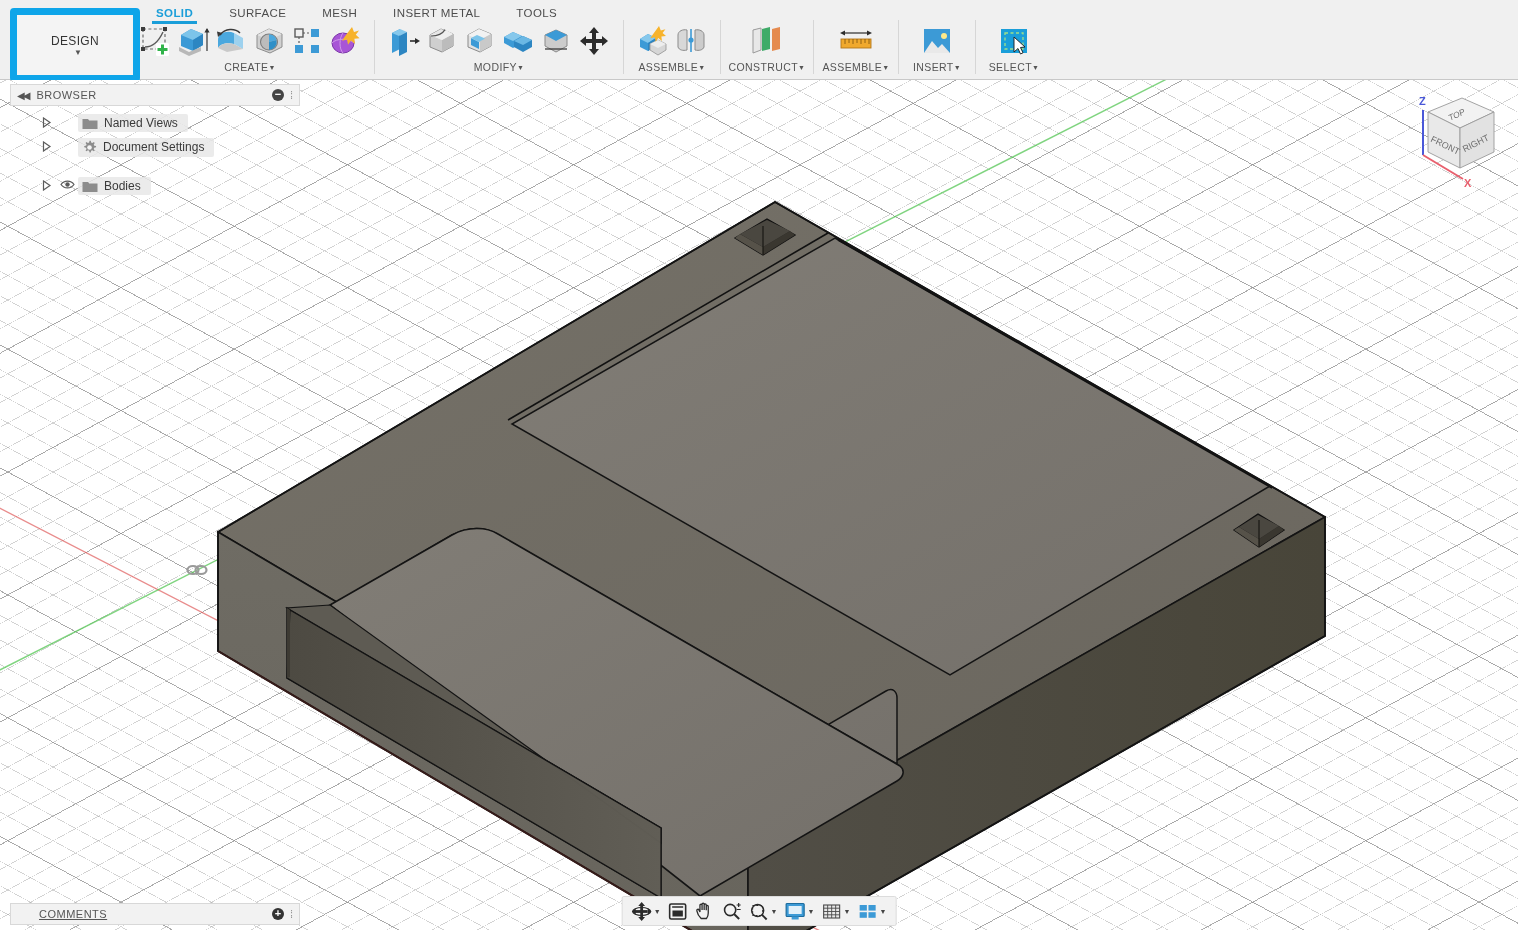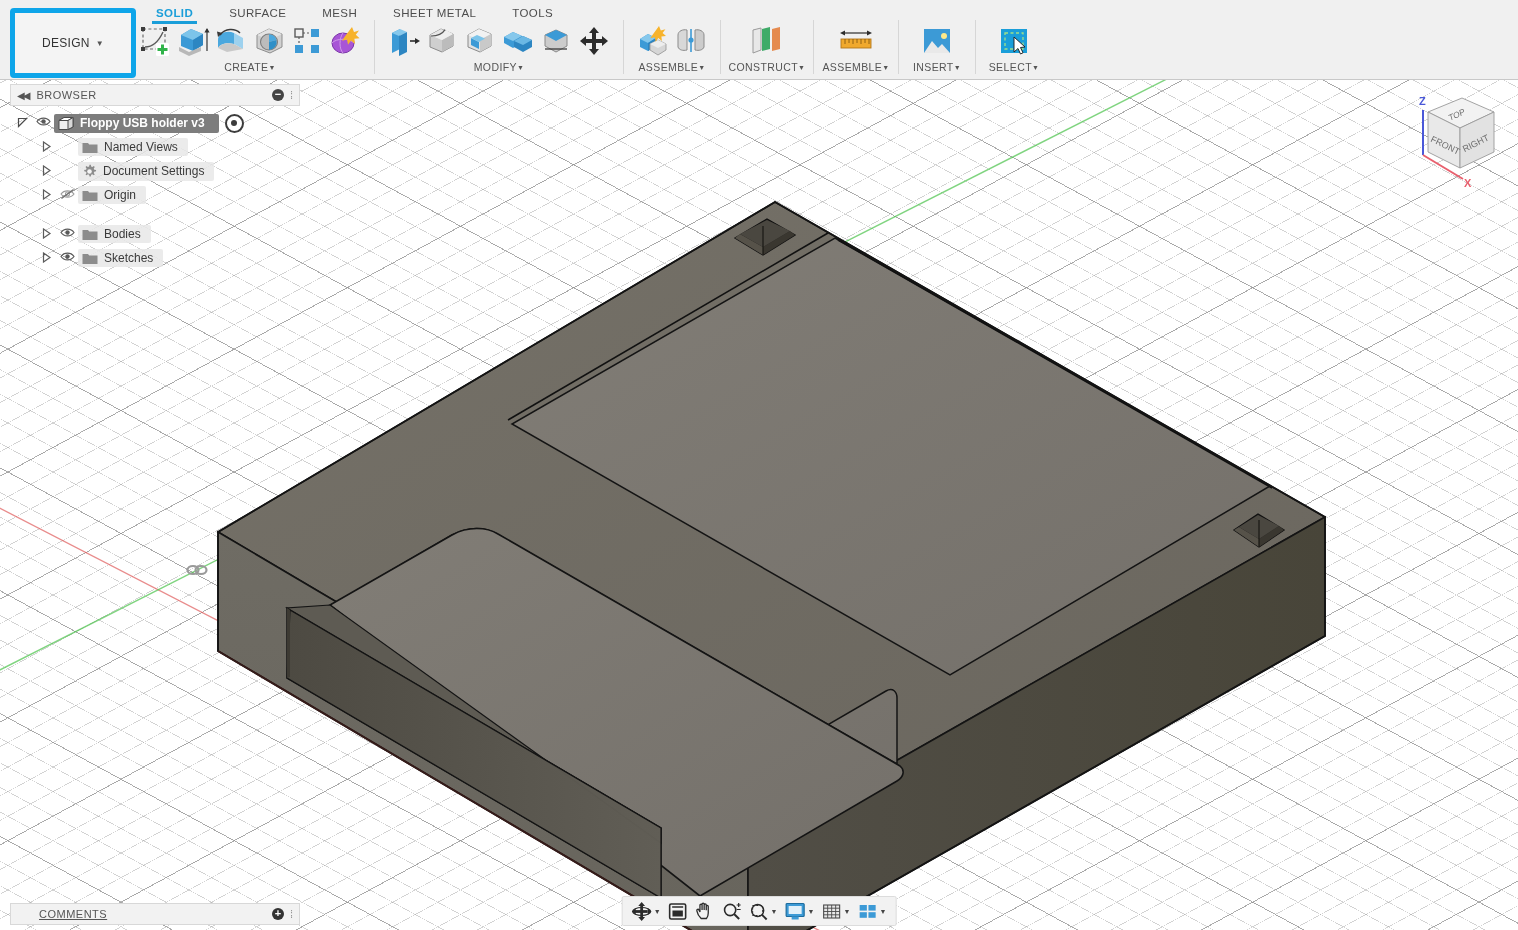--- a/index.html
+++ b/index.html
@@ -10,23 +10,23 @@
   }
 
   
   #ribbon{
     position:absolute;left:0;top:0;width:1518px;height:80px;
     background:#f0f0f0;border-bottom:1px solid #c8c8c8;
     box-sizing:border-box;
   }
   #design-btn{
     position:absolute;left:10px;top:8px;width:116px;height:60px;
-    border:5px solid #0ea5e9;border-radius:4px;background:#f4f4f4;
+    border:7px solid #0ea5e9;border-radius:4px;background:#f4f4f4;
     display:flex;align-items:center;justify-content:center;
-    font-size:12px;color:#333;letter-spacing:.3px;cursor:pointer;
+    font-size:12px;color:#333;letter-spacing:.3px;cursor:pointer;flex-direction:column;
   }
   #design-btn .caret{margin-left:6px;font-size:8px;color:#555;}
 
   .tabs{position:absolute;left:138px;top:2px;height:18px;display:flex;align-items:flex-end;}
   .tab{
     font-size:11.5px;color:#4d4d4d;letter-spacing:.4px;
     padding:0 18px;cursor:pointer;position:relative;line-height:14px;
   }
   .tab.active{color:#1a9ed9;font-weight:bold;}
   .tab.active:after{
@@ -128,21 +128,21 @@
 
   <div id="design-btn">
     <span>DESIGN</span>
     <span class="caret">▼</span>
   </div>
 
   <div class="tabs">
     <div class="tab active"><span>SOLID</span></div>
     <div class="tab"><span>SURFACE</span></div>
     <div class="tab"><span>MESH</span></div>
-    <div class="tab"><span>SHEET METAL</span></div>
+    <div class="tab"><span>INSERT METAL</span></div>
     <div class="tab"><span>TOOLS</span></div>
   </div>
 
   <div class="panels">
 
     <div class="panel">
       <div class="row">
         <div class="tool">
           <svg width="32" height="30" viewBox="0 0 32 30">
             <rect x="4" y="3" width="22" height="20" fill="none" stroke="#6d6d6d" stroke-width="1.2" stroke-dasharray="3 2.4"></rect>
@@ -521,46 +521,20 @@
   <div id="browser">
     <div id="browser-header">
       <span class="collapse">◀◀</span>
       <span class="btitle">BROWSER</span>
       <span class="minus">−</span>
       <span class="grip">⁞</span>
     </div>
 
     <div class="tree">
 
-      <div class="trow">
-        <span class="arrow down">
-          <svg width="11" height="11" viewBox="0 0 11 11">
-              <path d="M1.5 1.5 L9.5 1.5 L1.5 9.5 Z" fill="none" stroke="#4b4b4b" stroke-width="1.2"></path>
-            </svg>
-        </span>
-        <span class="eye">
-          <svg width="15" height="11" viewBox="0 0 15 11">
-              <path d="M1 5.5 C4 1 11 1 14 5.5 C11 10 4 10 1 5.5 Z" fill="none" stroke="#5a5a5a" stroke-width="1.2"></path>
-              <circle cx="7.5" cy="5.5" r="2.2" fill="#5a5a5a"></circle>
-            </svg>
-        </span>
-        <span class="tname root">
-          <span>
-            <svg width="16" height="15" viewBox="0 0 16 15" style="display:block;">
-              <path d="M1 4.5 L6 1.5 L15 1.5 L15 11 L9.5 13.5 L1 13.5 Z" fill="#f0f0f0" stroke="#4a4a4a" stroke-width="1"></path>
-              <path d="M1 4.5 L6 1.5 L15 1.5 L10 4.5 Z" fill="#ffffff" stroke="#4a4a4a" stroke-width="1"></path>
-              <path d="M10 4.5 L15 1.5 L15 11 L10 13.5 Z" fill="#d8d8d8" stroke="#4a4a4a" stroke-width="1"></path>
-            </svg>
-          </span>
-          <span>Floppy USB holder v3</span>
-        </span>
-        <span class="rootdot">
-            <i></i>
-          </span>
-      </div>
 
       <div class="trow" style="padding-left:26px;">
         <span class="arrow">
           <svg width="11" height="11" viewBox="0 0 11 11">
               <path d="M2.5 1 L9 5.5 L2.5 10 Z" fill="none" stroke="#5c5c5c" stroke-width="1.2"></path>
             </svg>
         </span>
         <span class="eye"></span>
         <span class="tname">
           <span>
@@ -583,42 +557,20 @@
           <span>
             <svg width="15" height="15" viewBox="0 0 15 15" style="display:block;">
               <path d="M7.5 0.8 l1.3 0 .35 1.8 1.2 .5 1.5 -1 .9 .9 -1 1.5 .5 1.2 1.8 .35 0 1.3 -1.8 .35 -.5 1.2 1 1.5 -.9 .9 -1.5 -1 -1.2 .5 -.35 1.8 -1.3 0 -.35 -1.8 -1.2 -.5 -1.5 1 -.9 -.9 1 -1.5 -.5 -1.2 -1.8 -.35 0 -1.3 1.8 -.35 .5 -1.2 -1 -1.5 .9 -.9 1.5 1 1.2 -.5 Z" fill="#8c8c8c"></path>
               <circle cx="7.5" cy="7.5" r="2.3" fill="#f4f4f4"></circle>
             </svg>
           </span>
           <span>Document Settings</span>
         </span>
       </div>
 
-      <div class="trow" style="padding-left:26px;">
-        <span class="arrow">
-          <svg width="11" height="11" viewBox="0 0 11 11">
-              <path d="M2.5 1 L9 5.5 L2.5 10 Z" fill="none" stroke="#5c5c5c" stroke-width="1.2"></path>
-            </svg>
-        </span>
-        <span class="eye">
-          <svg width="15" height="12" viewBox="0 0 15 12">
-            <path d="M1 6 C4 1.8 11 1.8 14 6 C11 10.2 4 10.2 1 6 Z" fill="none" stroke="#9c9c9c" stroke-width="1.1"></path>
-            <circle cx="7.5" cy="6" r="2" fill="none" stroke="#9c9c9c" stroke-width="1.1"></circle>
-            <line x1="1.5" y1="10.5" x2="13.5" y2="1.5" stroke="#707070" stroke-width="1.3"></line>
-          </svg>
-        </span>
-        <span class="tname">
-          <span>
-            <svg width="16" height="13" viewBox="0 0 16 13" style="display:block;">
-              <path d="M0.5 2 L6 2 L7.2 3.6 L15.5 3.6 L15.5 12 L0.5 12 Z" fill="#8c8c8c"></path>
-            </svg>
-          </span>
-          <span>Origin</span>
-        </span>
-      </div>
 
       <div class="trow" style="padding-left:26px;margin-top:15px;">
         <span class="arrow">
           <svg width="11" height="11" viewBox="0 0 11 11">
               <path d="M2.5 1 L9 5.5 L2.5 10 Z" fill="none" stroke="#5c5c5c" stroke-width="1.2"></path>
             </svg>
         </span>
         <span class="eye">
           <svg width="15" height="11" viewBox="0 0 15 11">
               <path d="M1 5.5 C4 1 11 1 14 5.5 C11 10 4 10 1 5.5 Z" fill="none" stroke="#5a5a5a" stroke-width="1.2"></path>
@@ -628,41 +580,20 @@
         <span class="tname">
           <span>
             <svg width="16" height="13" viewBox="0 0 16 13" style="display:block;">
               <path d="M0.5 2 L6 2 L7.2 3.6 L15.5 3.6 L15.5 12 L0.5 12 Z" fill="#8c8c8c"></path>
             </svg>
           </span>
           <span>Bodies</span>
         </span>
       </div>
 
-      <div class="trow" style="padding-left:26px;">
-        <span class="arrow">
-          <svg width="11" height="11" viewBox="0 0 11 11">
-              <path d="M2.5 1 L9 5.5 L2.5 10 Z" fill="none" stroke="#5c5c5c" stroke-width="1.2"></path>
-            </svg>
-        </span>
-        <span class="eye">
-          <svg width="15" height="11" viewBox="0 0 15 11">
-              <path d="M1 5.5 C4 1 11 1 14 5.5 C11 10 4 10 1 5.5 Z" fill="none" stroke="#5a5a5a" stroke-width="1.2"></path>
-              <circle cx="7.5" cy="5.5" r="2.2" fill="#5a5a5a"></circle>
-            </svg>
-        </span>
-        <span class="tname">
-          <span>
-            <svg width="16" height="13" viewBox="0 0 16 13" style="display:block;">
-              <path d="M0.5 2 L6 2 L7.2 3.6 L15.5 3.6 L15.5 12 L0.5 12 Z" fill="#8c8c8c"></path>
-            </svg>
-          </span>
-          <span>Sketches</span>
-        </span>
-      </div>
 
     </div>
   </div>
 
   <div id="comments">
     <span class="ctitle">COMMENTS</span>
     <span class="plus">+</span>
     <span class="grip">⁞</span>
   </div>
 

